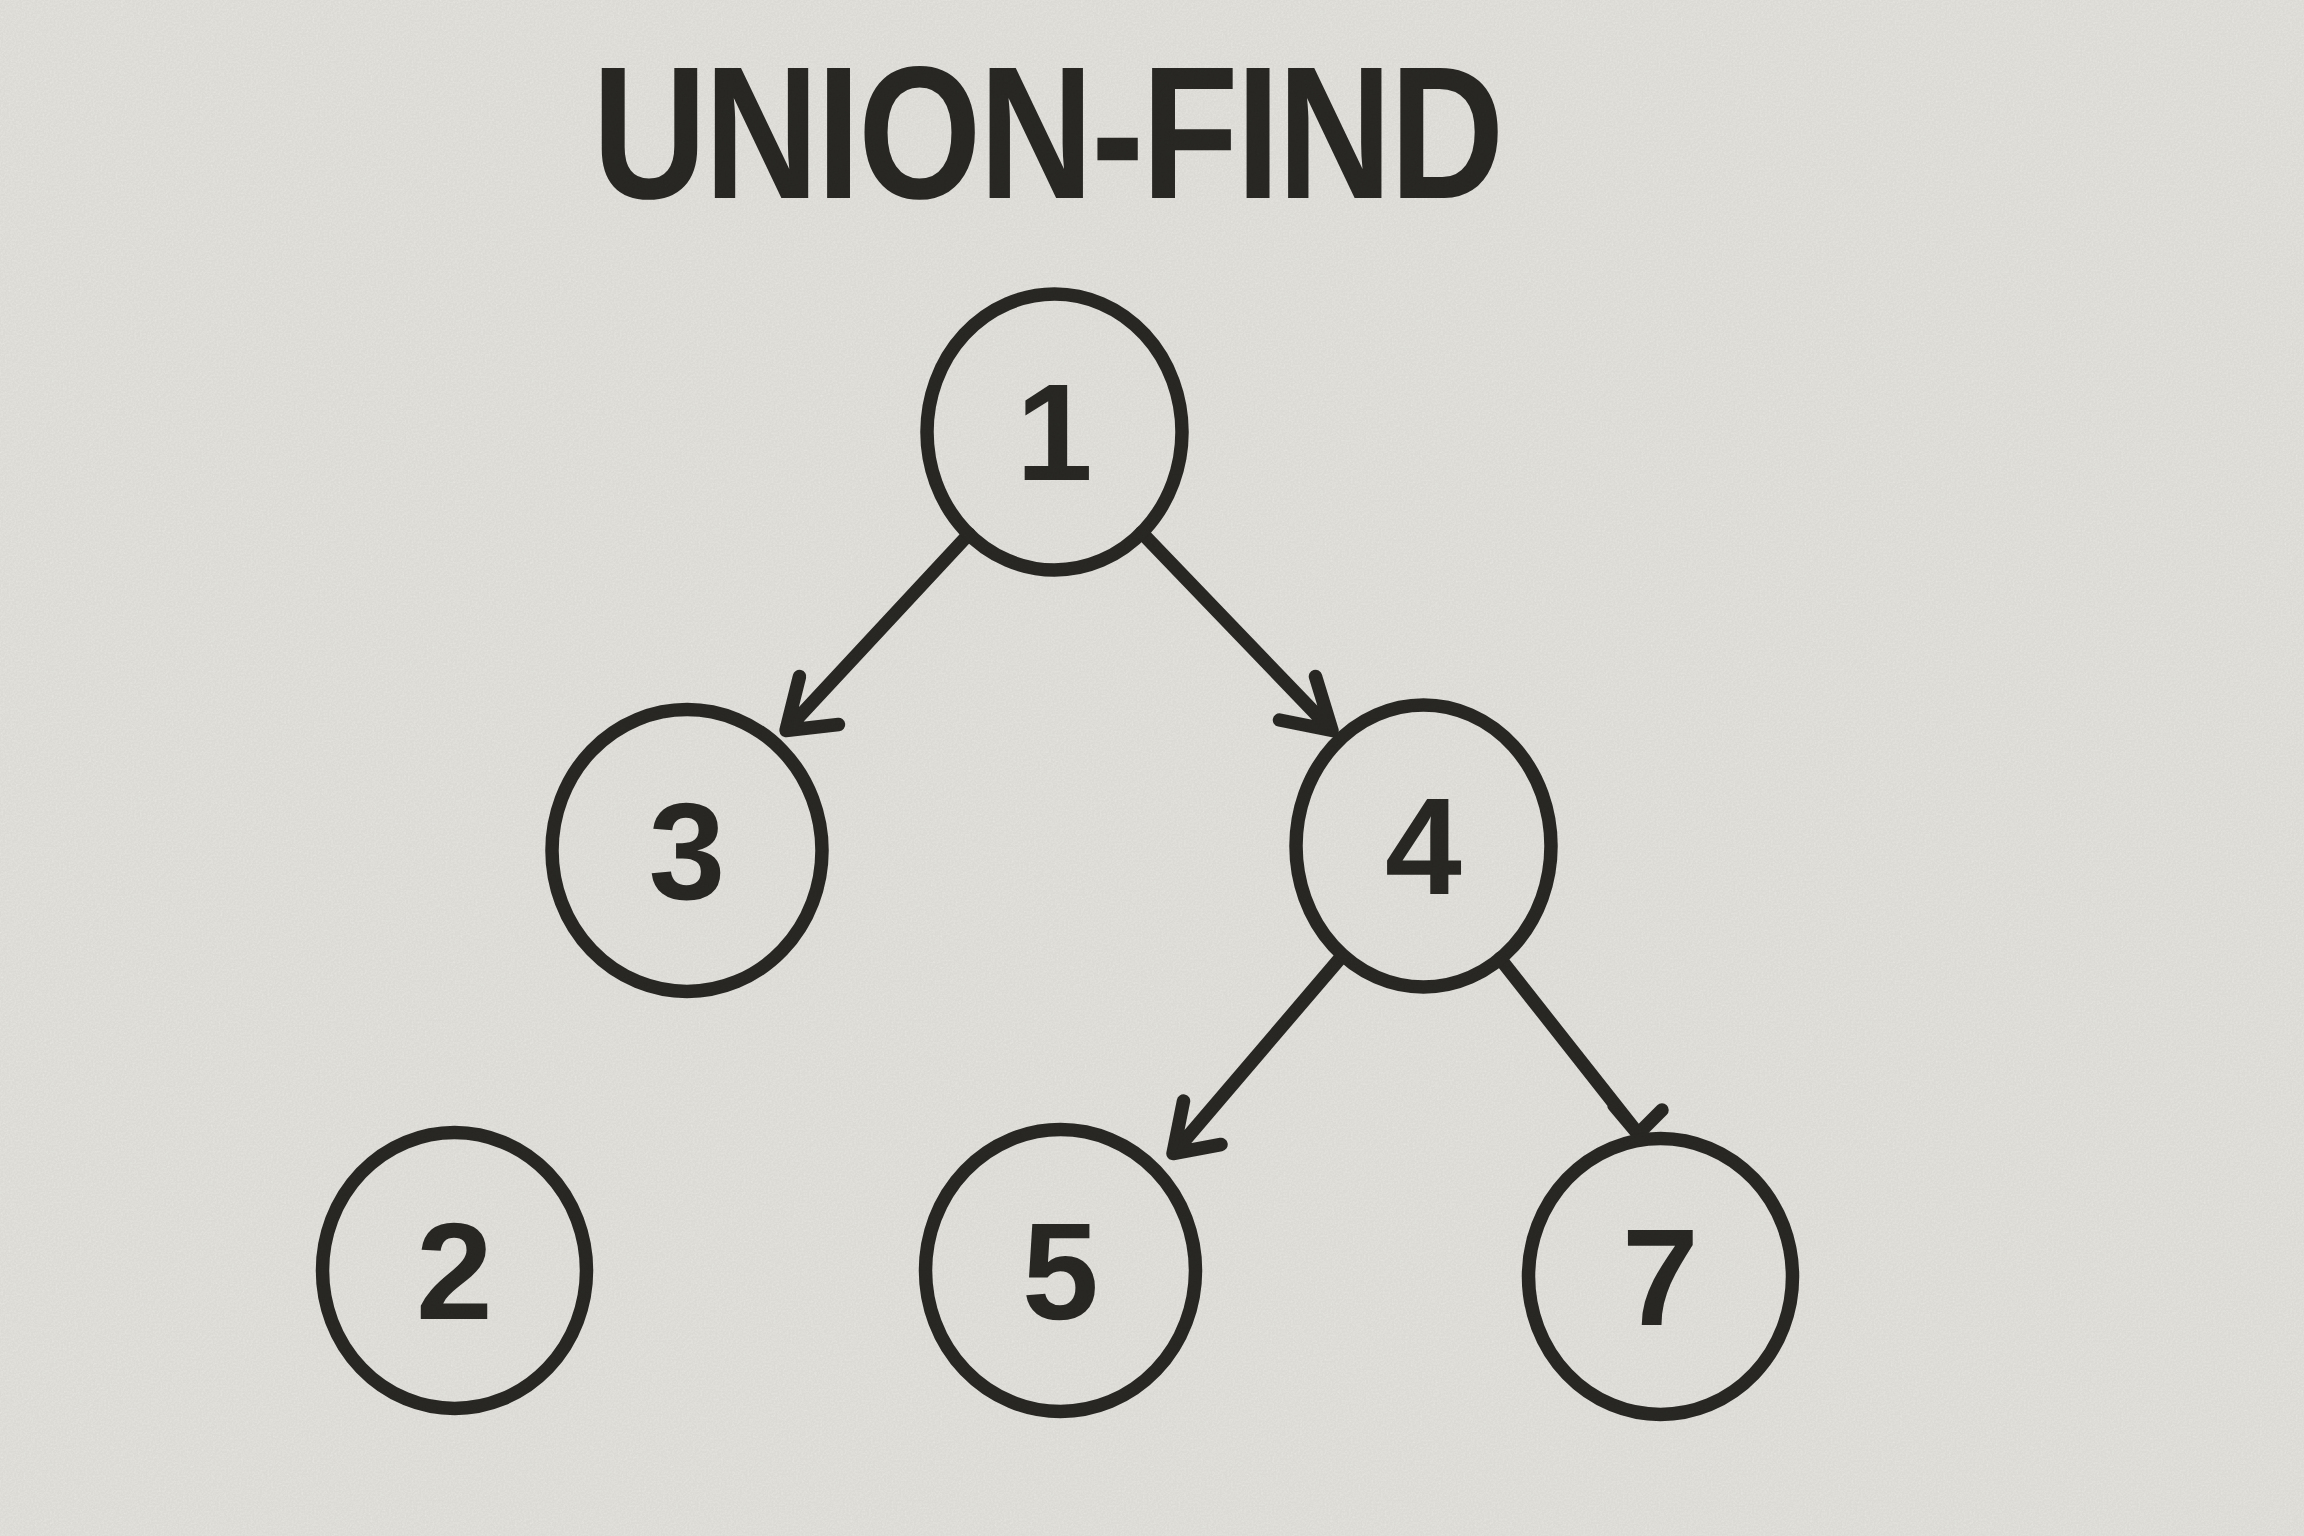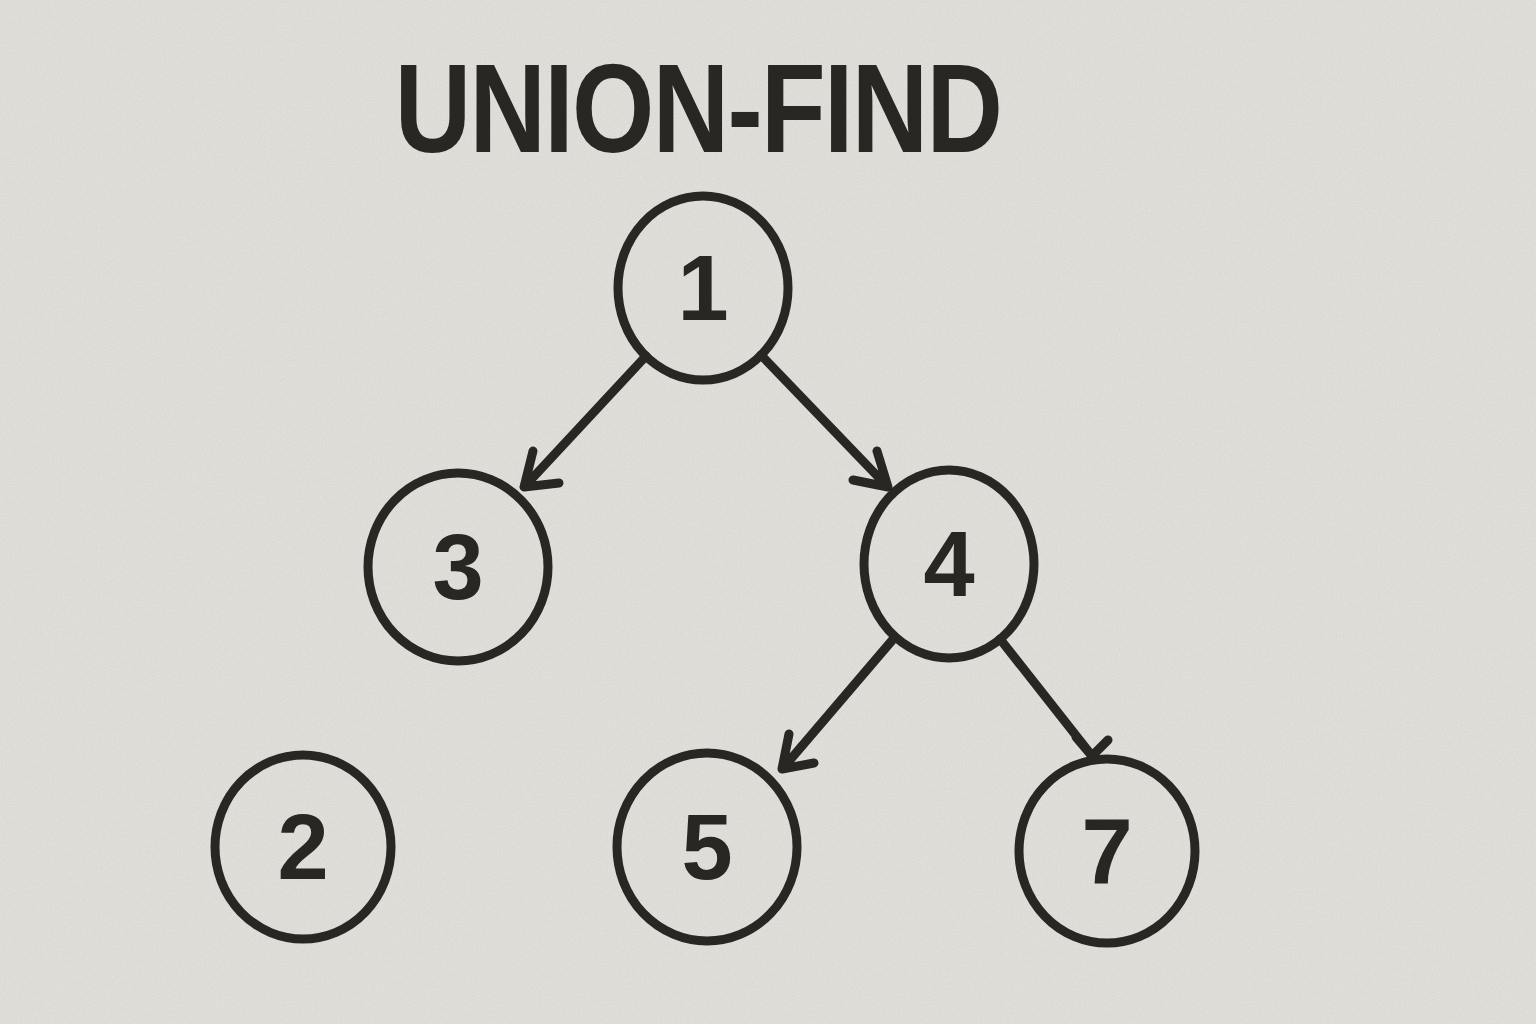--- a/index.html
+++ b/index.html
@@ -13,21 +13,21 @@
   }
   .canvas {
     position: relative;
     width: 1536px;
     height: 1024px;
     background: #edece7;
   }
   .title-wrap {
     position: absolute;
     left: 698px;
-    top: 46px;
+    top: 26px;
     transform: translateX(-50%);
     white-space: nowrap;
   }
   .title {
     display: inline-block;
     font-weight: bold;
     font-size: 126px;
     line-height: 1;
     letter-spacing: -2px;
     color: #2b2a26;

